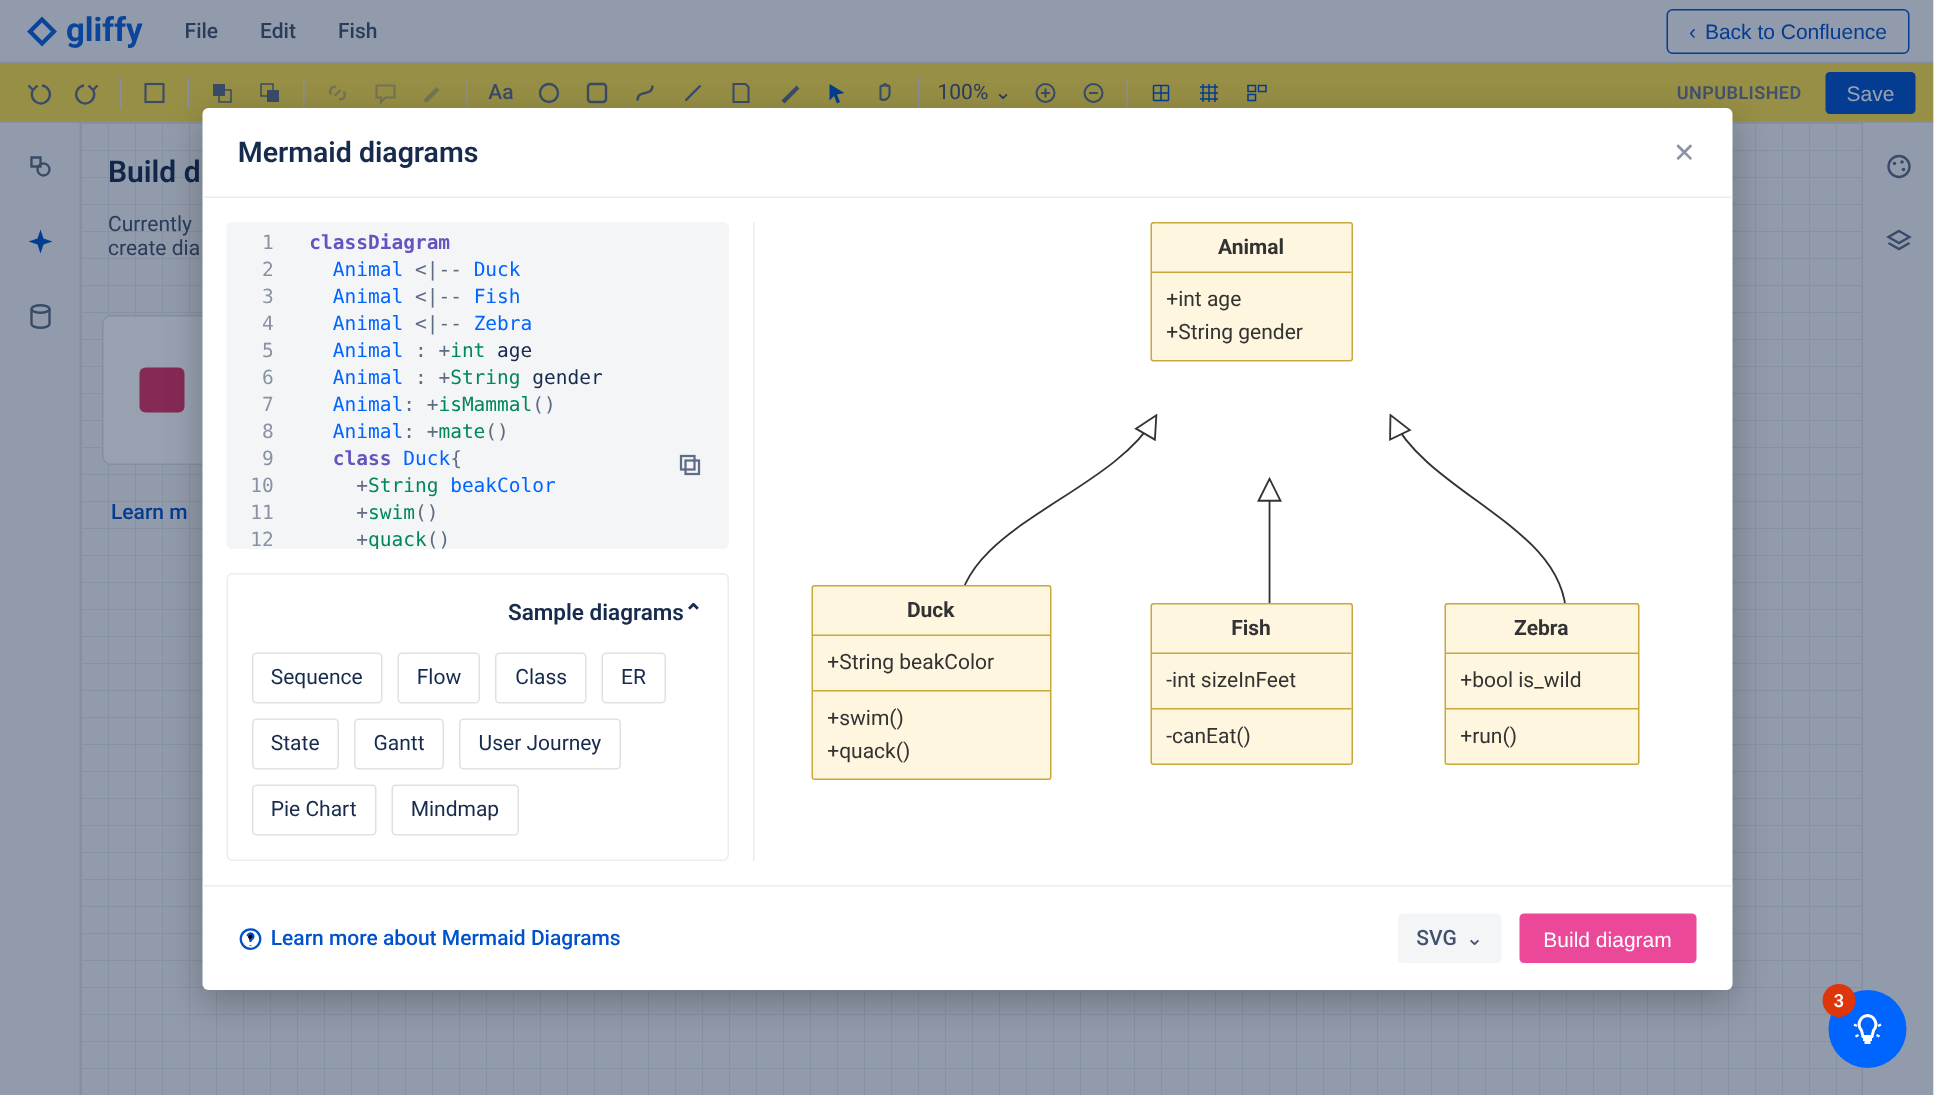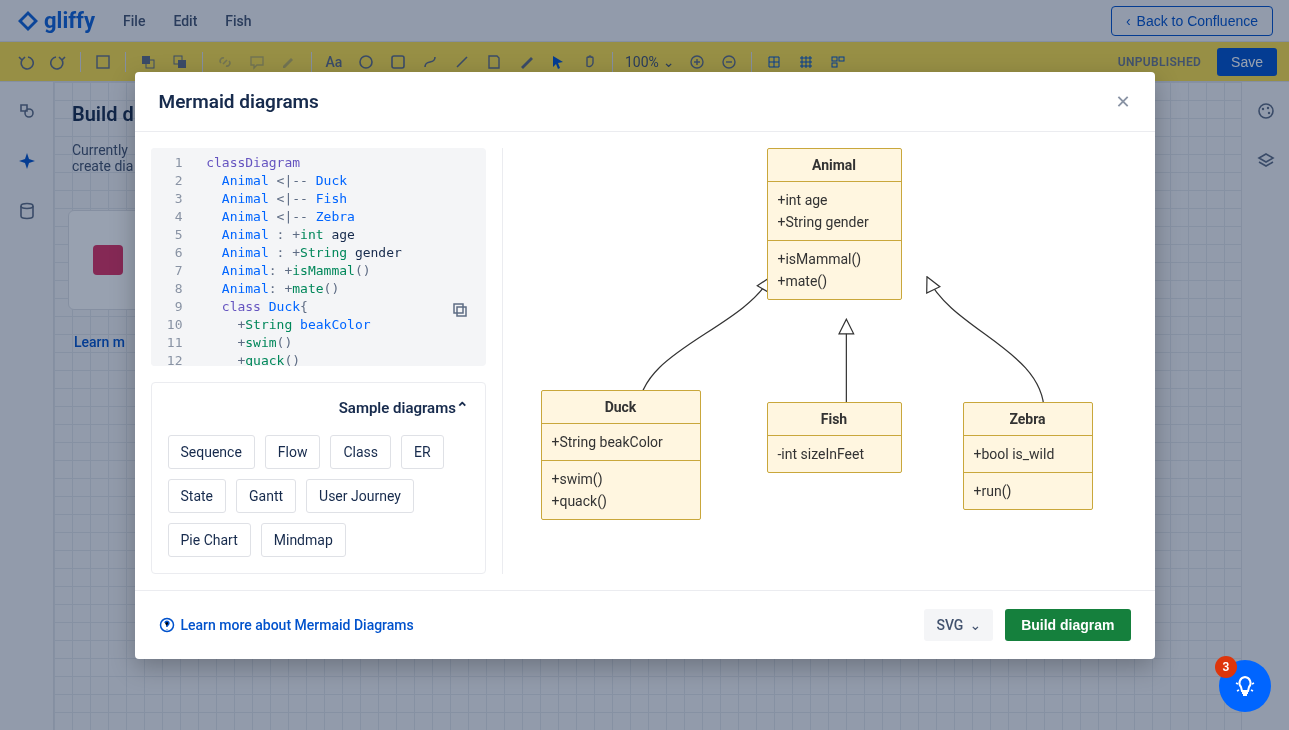--- a/index.html
+++ b/index.html
@@ -217,21 +217,21 @@
       background: #f4f5f7;
       line-height: 18px;
     }
     .code-body {
       flex: 1;
       padding: 6px 0;
       line-height: 18px;
       white-space: pre;
       color: #172b4d;
     }
-    .c-kw { color: #6554c0; font-weight: 400; }
+    .c-kw { color: #6554c0; font-weight: 700; }
     .c-name { color: #0065ff; }
     .c-type { color: #00875a; }
     .c-op { color: #5e6c84; }
     .c-punc { color: #5e6c84; }
     .copy-icon {
       position: absolute; right: 14px; bottom: 44px;
       width: 24px; height: 24px;
       color: #5e6c84;
       display: flex; align-items: center; justify-content: center;
     }
@@ -296,27 +296,27 @@
       background: #f4f5f7;
       border: none;
       padding: 8px 12px;
       border-radius: 3px;
       font-size: 14px;
       font-weight: 500;
       color: #42526e;
       display: flex; align-items: center; gap: 6px;
     }
     .build-btn {
-      background: #15803d;
+      background: #ec4899;
       color: #fff;
       border: none;
       padding: 8px 16px;
       border-radius: 3px;
       font-size: 14px;
-      font-weight: 700;
+      font-weight: 400;
       cursor: pointer;
     }
     
     .fab {
       position: absolute;
       right: 18px; bottom: 18px;
       width: 52px; height: 52px;
       border-radius: 50%;
       background: #0065ff;
       display: flex; align-items: center; justify-content: center;
@@ -602,42 +602,41 @@
           <path d="M335 265 L335 170" fill="none" stroke="#333" stroke-width="1.2" marker-end="url(#tri)"></path>
           <path d="M530 260 C530 200 440 180 415 128" fill="none" stroke="#333" stroke-width="1.2" marker-end="url(#tri)"></path>
         </svg>
 
         <div class="uml-box" style="left:264px;top:0;width:135px">
           <div class="uml-title">Animal</div>
           <div class="uml-section">
             <div class="uml-line">+int age</div>
             <div class="uml-line">+String gender</div>
           </div>
-          <div class="uml-section">
-            <div class="uml-line">+isMammal()</div>
-            <div class="uml-line">+mate()</div>
-          </div>
         </div>
 
         <div class="uml-box" style="left:38px;top:242px;width:160px">
           <div class="uml-title">Duck</div>
           <div class="uml-section">
               <div class="uml-line">+String beakColor</div>
             </div>
           <div class="uml-section">
             <div class="uml-line">+swim()</div>
             <div class="uml-line">+quack()</div>
           </div>
         </div>
 
         <div class="uml-box" style="left:264px;top:254px;width:135px">
           <div class="uml-title">Fish</div>
           <div class="uml-section">
               <div class="uml-line">-int sizeInFeet</div>
             </div>
+          <div class="uml-section">
+              <div class="uml-line">-canEat()</div>
+            </div>
         </div>
 
         <div class="uml-box" style="left:460px;top:254px;width:130px">
           <div class="uml-title">Zebra</div>
           <div class="uml-section">
               <div class="uml-line">+bool is_wild</div>
             </div>
           <div class="uml-section">
               <div class="uml-line">+run()</div>
             </div>

